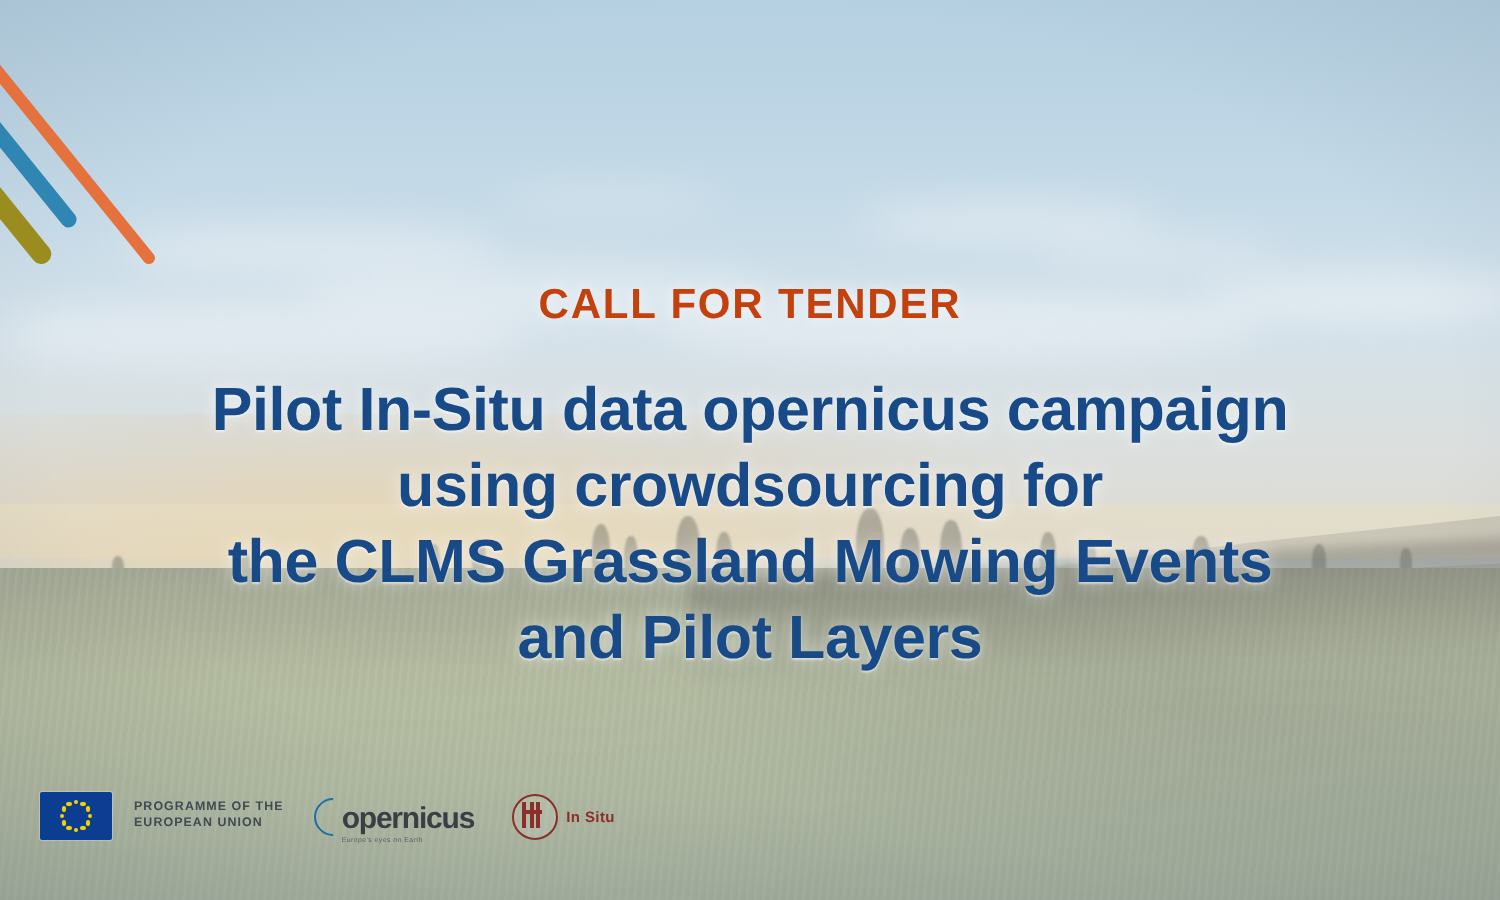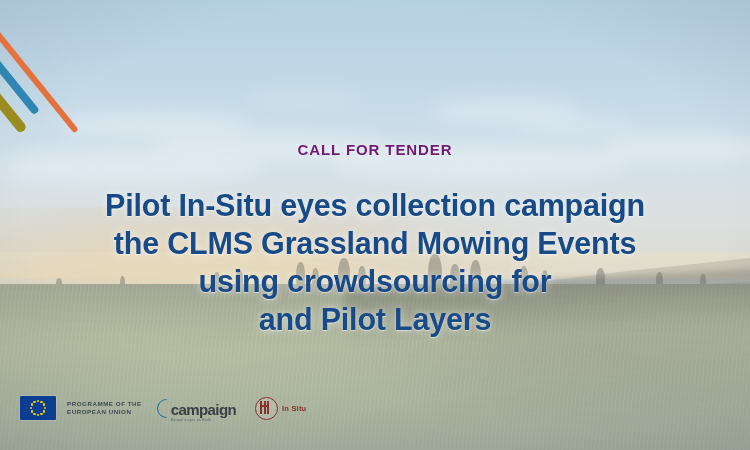--- a/index.html
+++ b/index.html
@@ -118,22 +118,22 @@
 
   
   .stripes{position:absolute;left:0;top:0;width:200px;height:160px;}
   .stripe{position:absolute;border-radius:6px;transform-origin:0 50%;}
 
   
   .content{position:absolute;inset:0;}
   .eyebrow{
     position:absolute;left:0;right:0;top:141px;
     text-align:center;
-    font-size:15px;font-weight:bold;letter-spacing:.9px;
-    color:#701a75;
+    font-size:21px;font-weight:bold;letter-spacing:.9px;
+    color:#c2410c;
     text-shadow:0 0 7px rgba(255,255,255,.65);
   }
   .headline{
     position:absolute;left:0;right:0;top:186px;
     text-align:center;
     font-size:30.5px;line-height:38px;font-weight:bold;
     color:#174a86;
     letter-spacing:-.2px;
     text-shadow:0 0 9px rgba(255,255,255,.60),0 1px 1px rgba(255,255,255,.5);
   }
@@ -271,23 +271,23 @@
 
   <div class="stripes" id="stripes">
       <div class="stripe" style="left: -4px; top: 29px; width: 128px; height: 5.5px; background: rgb(229, 113, 61); transform: rotate(51deg);"></div>
       <div class="stripe" style="left: -6px; top: 56px; width: 68px; height: 8px; background: rgb(47, 134, 178); transform: rotate(51deg);"></div>
       <div class="stripe" style="left: -10px; top: 84px; width: 54px; height: 9.5px; background: rgb(154, 140, 31); transform: rotate(51deg);"></div>
     </div>
 
   <div class="content">
     <div class="eyebrow">CALL FOR TENDER</div>
     <div class="headline" id="headline">
-        <span class="ln">Pilot In-Situ eyes collection campaign</span>
+        <span class="ln">Pilot In-Situ data opernicus campaign</span>
+        <span class="ln">using crowdsourcing for</span>
         <span class="ln">the CLMS Grassland Mowing Events</span>
-        <span class="ln">using crowdsourcing for</span>
         <span class="ln">and Pilot Layers</span>
       </div>
   </div>
 
   <div class="footer">
 
     <div class="logos-left">
 
       <div class="eu-flag" id="eu-flag">
           <span class="star" style="left: 16.8px; top: 3.6px;"></span>
@@ -304,21 +304,21 @@
           <span class="star" style="left: 13.2px; top: 4.56462px;"></span>
         </div>
 
       <div class="eu-caption">
         <div>PROGRAMME OF THE</div>
         <div>EUROPEAN UNION</div>
       </div>
 
       <div class="copernicus">
         <span class="cop-arc"></span>
-        <span class="cop-word">campaign</span>
+        <span class="cop-word">opernicus</span>
         <span class="cop-sub">Europe's eyes on Earth</span>
       </div>
 
       <div class="insitu">
         <span class="insitu-mark">
           <i style="left:4px;top:3px;width:2.2px;height:13px;"></i>
           <i style="left:7.6px;top:3px;width:2.2px;height:13px;"></i>
           <i style="left:11.2px;top:3px;width:2.2px;height:13px;"></i>
           <i style="left:4px;top:7px;width:9.4px;height:2px;"></i>
         </span>

